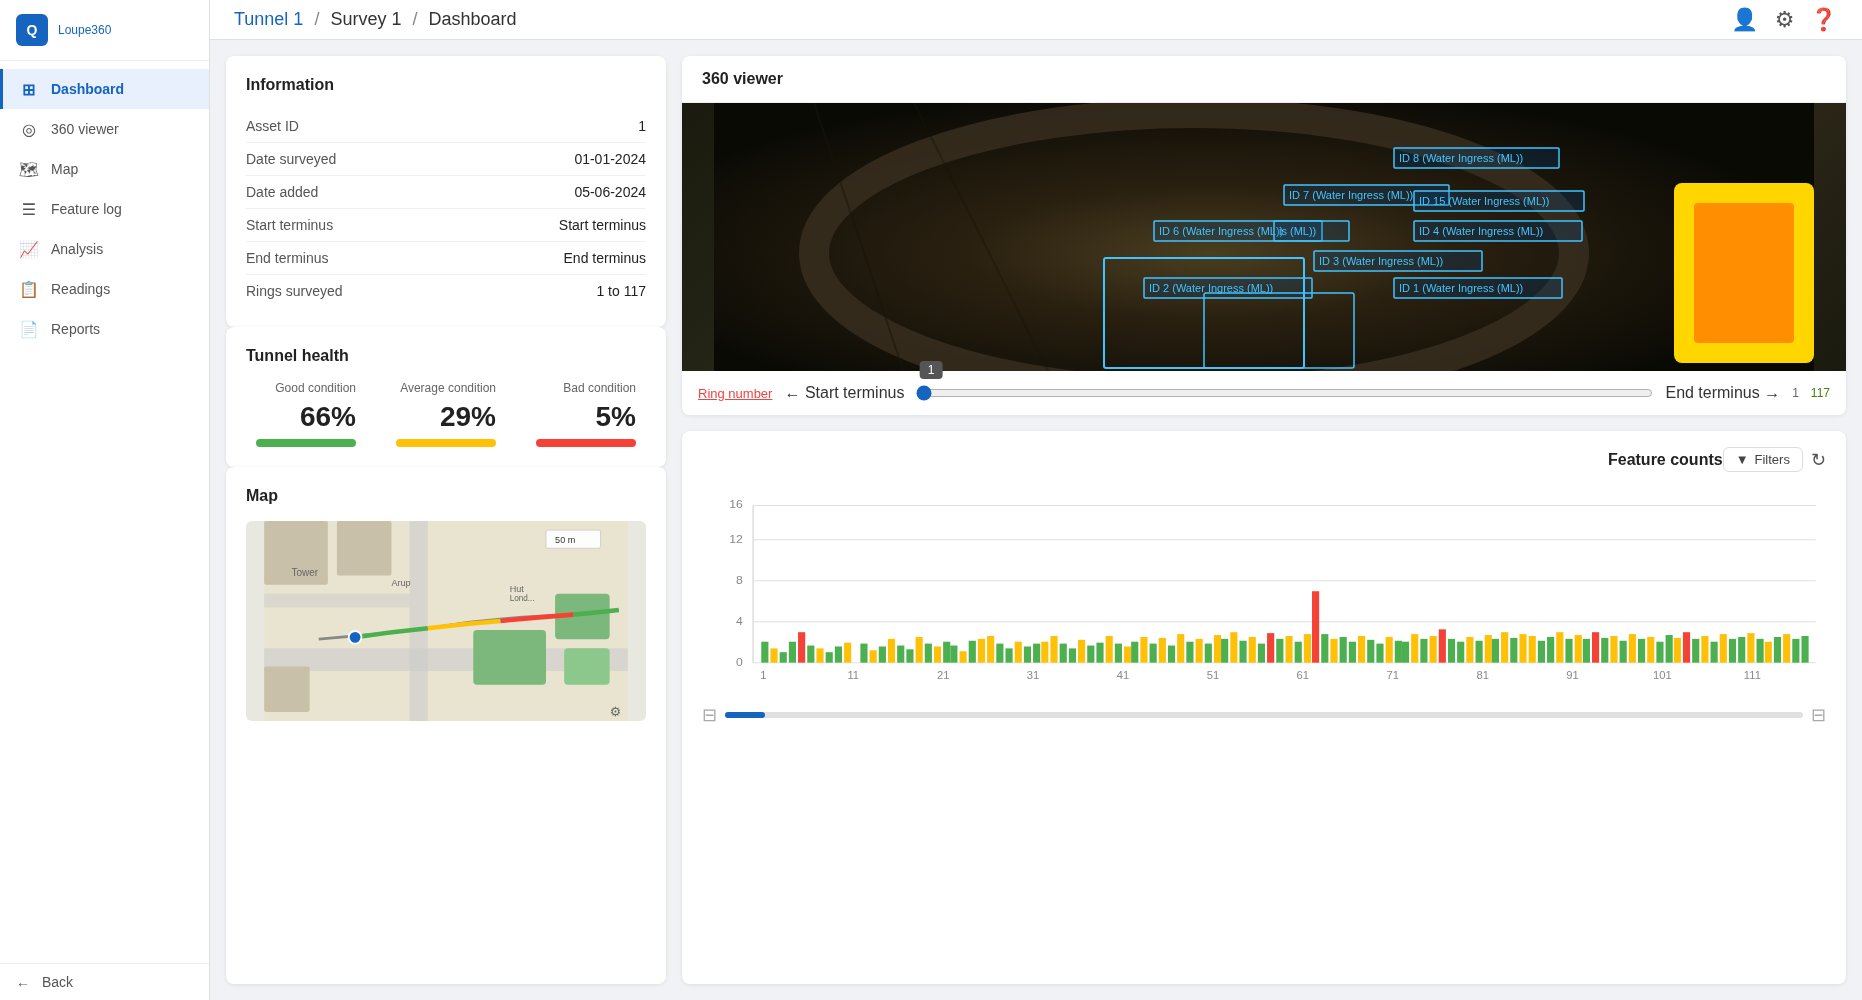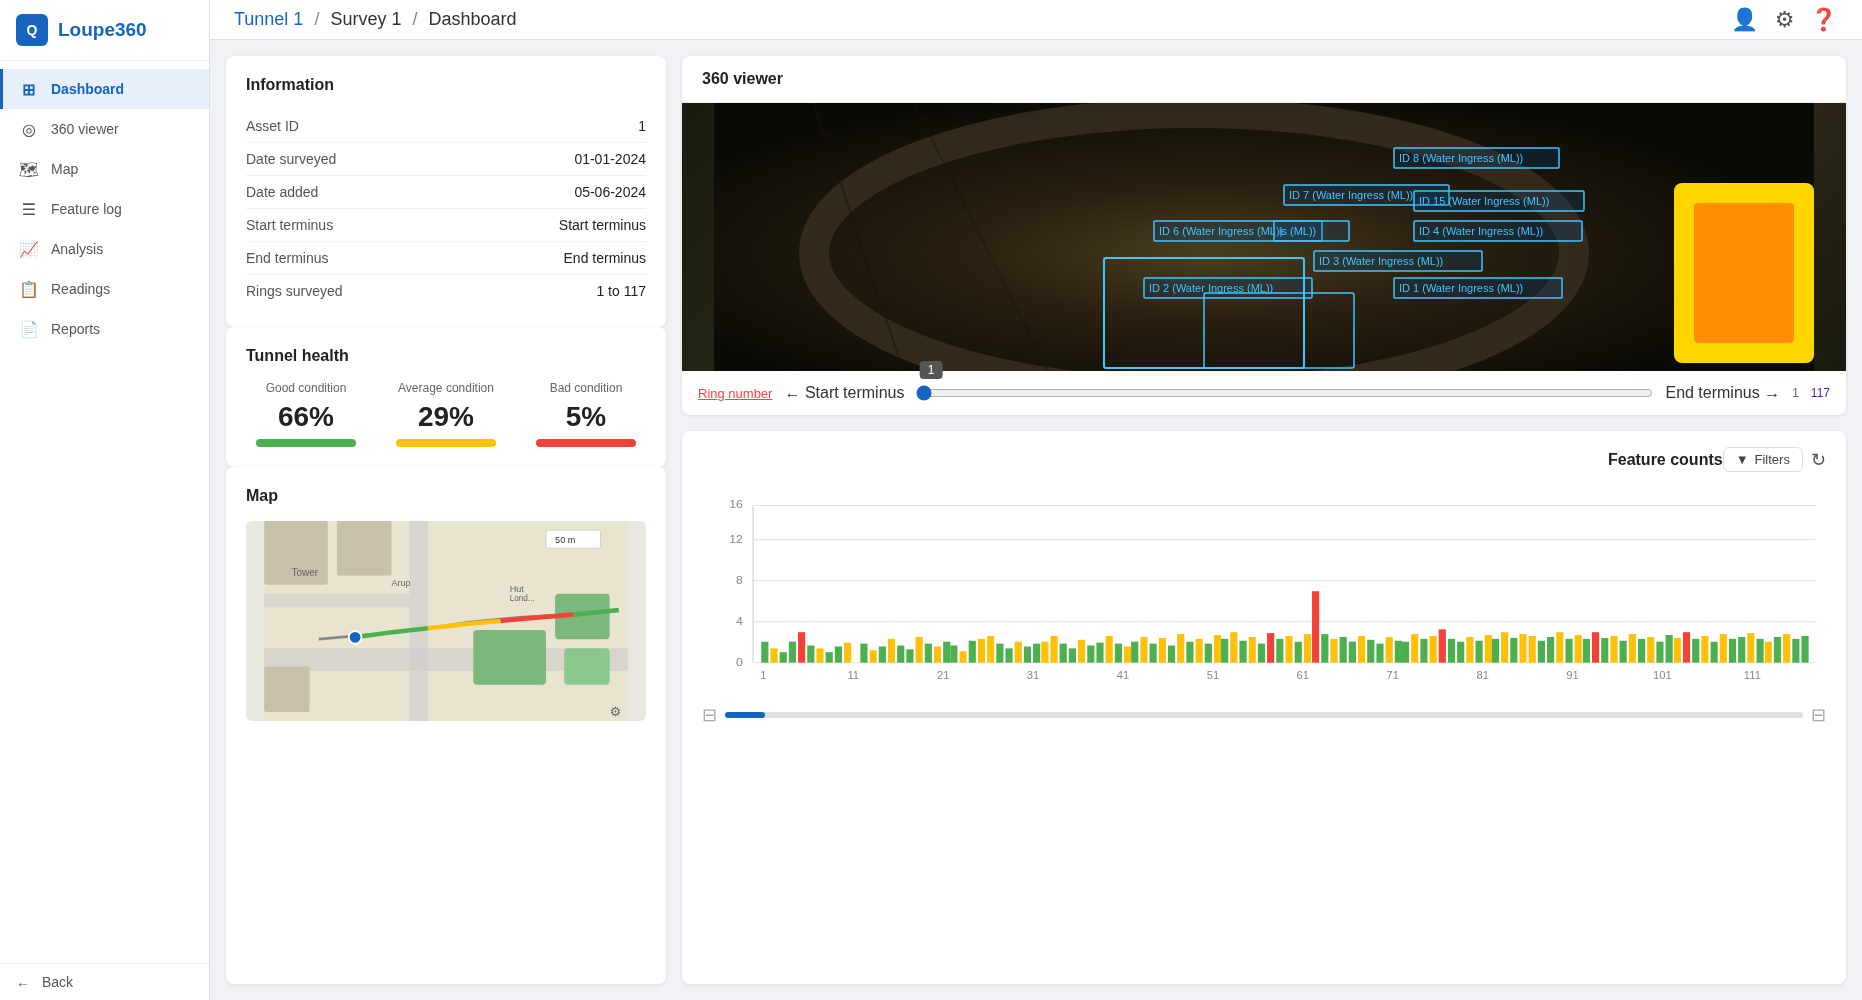--- a/index.html
+++ b/index.html
@@ -25,22 +25,22 @@
       width: 32px;
       height: 32px;
       background: #1565c0;
       border-radius: 6px;
       display: flex; align-items: center; justify-content: center;
       color: #fff;
       font-weight: bold;
       font-size: 14px;
     }
     .logo-text {
-      font-size: 19px;
-      font-weight: 700;
+      font-size: 12px;
+      font-weight: 400;
       color: #1565c0;
     }
     .nav-items {
       flex: 1;
       padding: 8px 0;
     }
     .nav-item {
       display: flex;
       align-items: center;
       gap: 12px;
@@ -167,21 +167,21 @@
 
     
     .health-grid {
       display: flex;
       gap: 20px;
       justify-content: space-around;
     }
     .health-item {
       display: flex;
       flex-direction: column;
-      align-items: center;
+      align-items: flex-end;
       gap: 6px;
     }
     .health-label { font-size: 12px; color: #666; }
     .health-value { font-size: 28px; font-weight: 700; color: #222; }
     .health-bar {
       width: 100px;
       height: 8px;
       border-radius: 4px;
     }
     .bar-green { background: #4caf50; }
@@ -262,21 +262,21 @@
       left: 2%;
       bottom: 28px;
       transform: translateX(-50%);
       background: #555;
       color: #fff;
       padding: 2px 8px;
       border-radius: 4px;
       font-size: 12px;
     }
     .slider-range-min { font-size: 12px; color: #666; }
-    .slider-range-max { font-size: 12px; color: #4c1d95; }
+    .slider-range-max { font-size: 12px; color: #4d7c0f; }
 
     
     .feature-card {
       background: #fff;
       border-radius: 8px;
       padding: 16px 20px;
       box-shadow: 0 1px 4px rgba(0,0,0,0.08);
       flex: 1;
       display: flex;
       flex-direction: column;

